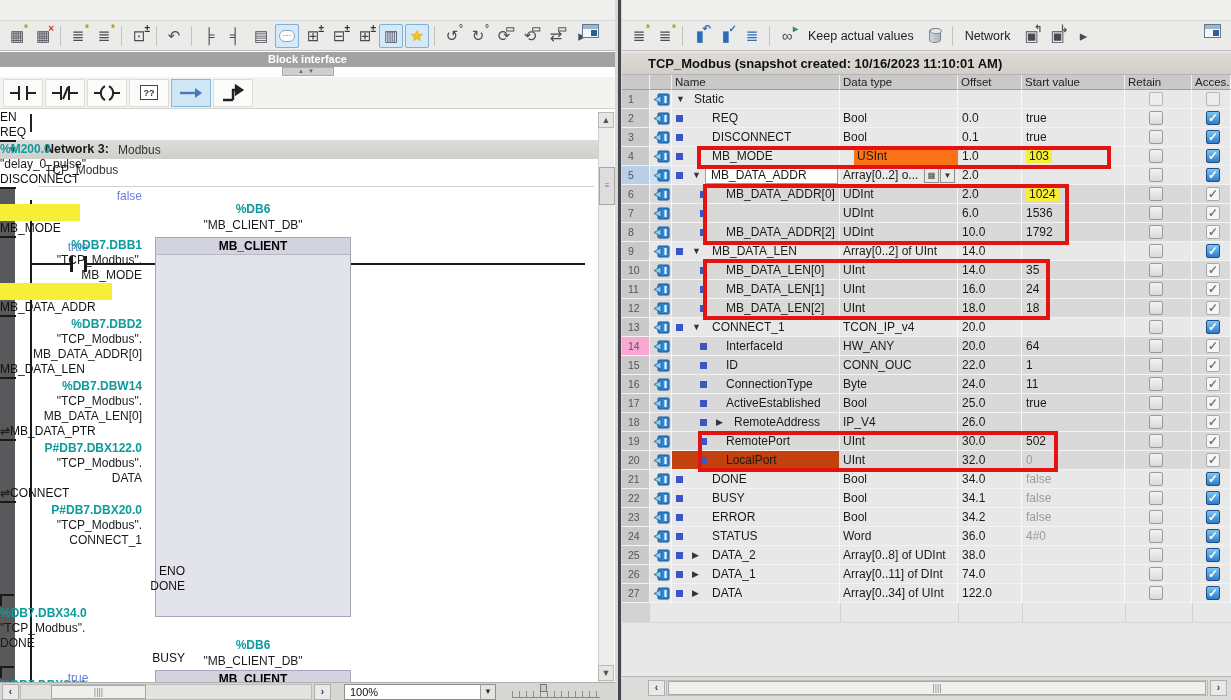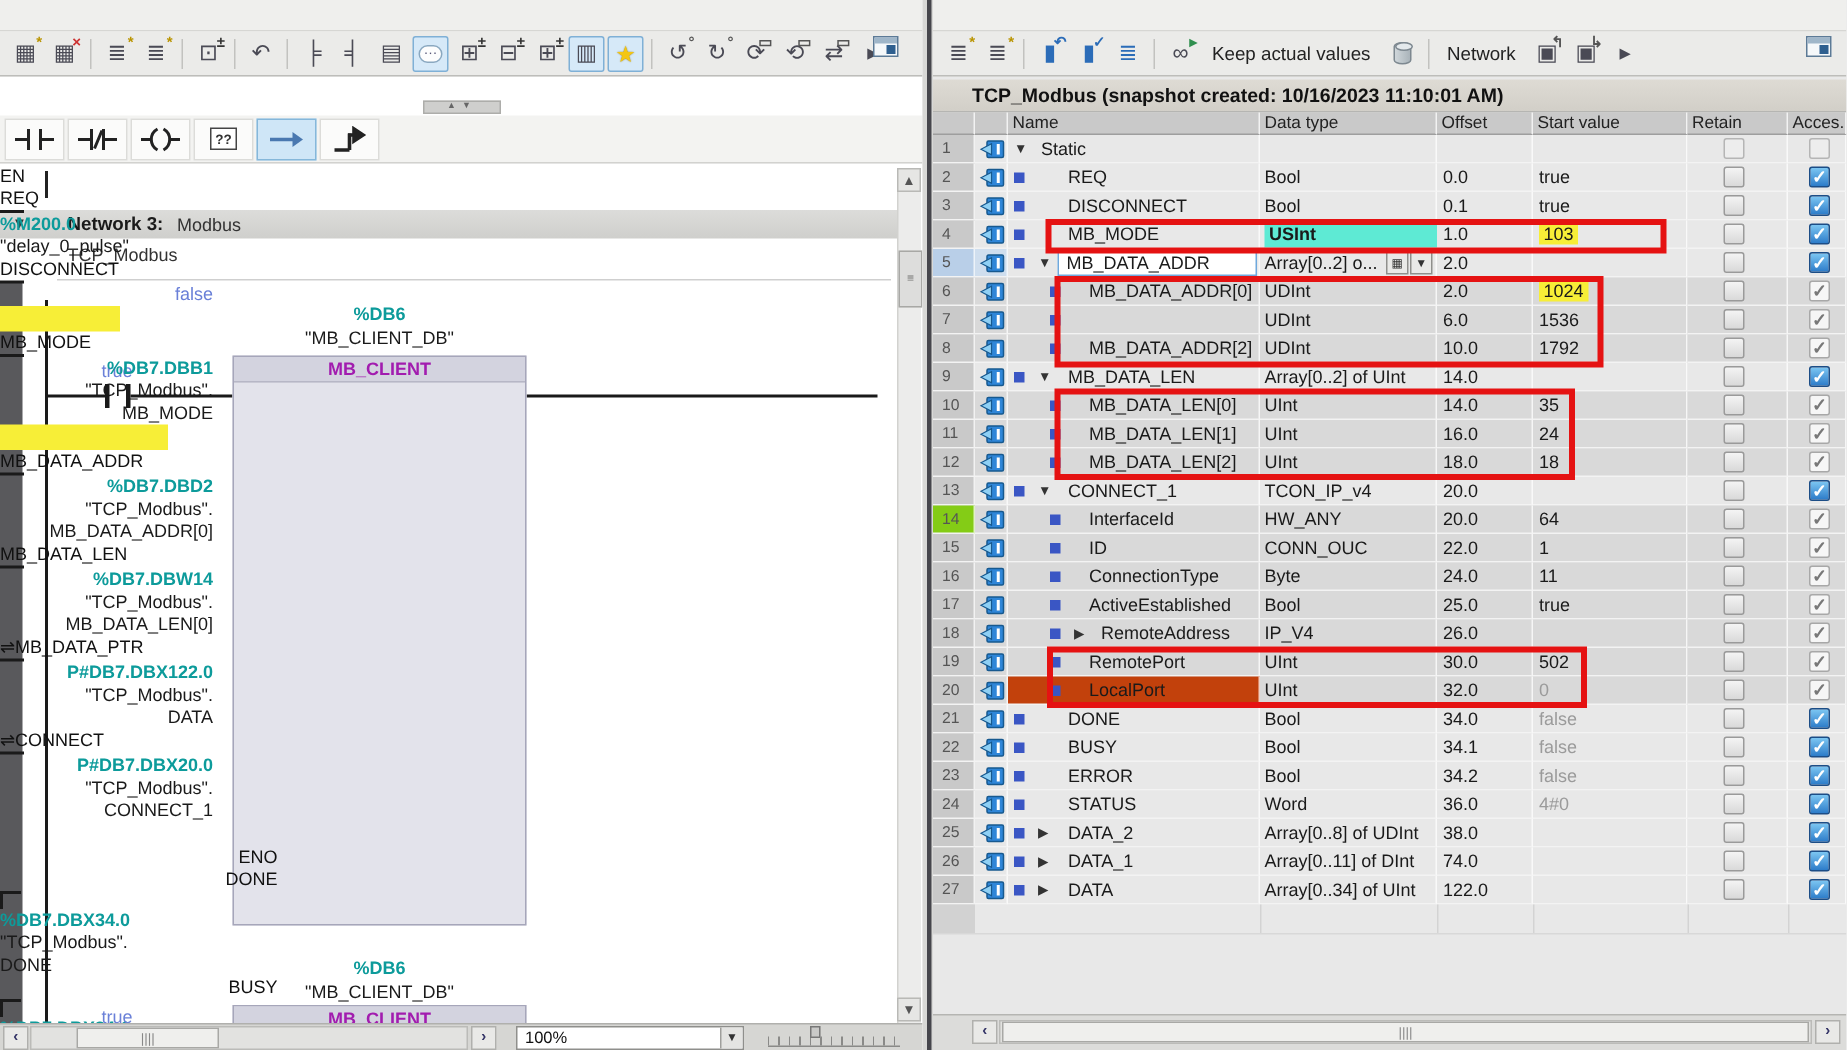--- a/index.html
+++ b/index.html
@@ -62,21 +62,21 @@
   .net-title { left:45px; top:32px; font-size:12.5px; font-weight:bold; color:#1a1a1a; }
   .net-comment { left:118px; top:33px; font-size:12px; color:#333; }
   .code-blockname { left:45px; top:53px; font-size:12px; color:#333; }
   .net-sep { left:38px; top:76px; width:556px; height:1px; background:#cfcfcf; }
 
   .wire { background:#1a1a1a; }
   .rail { left:30px; top:90px; width:2px; height:482px; background:#1a1a1a; }
 
   .plc-block { background:#e3e3eb; border:1px solid #a6a6ba; }
   .plc-title { position:absolute; left:0; top:0; right:0; height:17px; background:#d3d3df; border-bottom:1px solid #b7b7c6;
-               font-size:12px; font-weight:bold; color:#a21caf; text-align:center; line-height:17px; }
+               font-size:12px; font-weight:bold; color:#000000; text-align:center; line-height:17px; }
   .dbl { font-size:12px; text-align:center; width:196px; }
   .teal { color:#0d9b9b; font-weight:bold; }
   .const { color:#6a80d8; }
   .pin { font-size:12px; color:#111; line-height:15px; white-space:nowrap; }
   .pinhl { background:#f7ee37; }
   .opstack { font-size:12px; line-height:15px; white-space:nowrap; }
   .opstack div { height:15px; }
   .opstack .nm { color:#1a1a1a; }
 
   
@@ -222,20 +222,23 @@
         <span class="tbtn">
           <span class="g" style="color:#4a4a55">⇄</span>
           <span class="ov" style="color:#555">▭</span>
         </span>
         <span class="tbtn">
           <span class="g" style="color:#4a4a55">▸</span>
         </span>
       </div>
     <span class="float-slot" style="right:16px;"><span class="float-ic"></span></span>
 
+    <div id="bi-bar">
+      <span>Block interface</span>
+    </div>
     <div id="bi-handle">▲▼</div>
 
     <div id="ladbar">
         <div class="ladbtn">
           <svg width="26" height="18">
             <path d="M0 9 H9 M9 2 V16 M17 2 V16 M17 9 H26" stroke="#222" stroke-width="2" fill="none"></path>
           </svg>
         </div>
         <div class="ladbtn">
           <svg width="26" height="18">
@@ -529,21 +532,21 @@
             <span class="decl"><svg width="17" height="13">
                 <rect x="5" y="1" width="11" height="11" rx="1" fill="#2f86d8" stroke="#17598f"></rect>
                 <rect x="11.5" y="3" width="2" height="7" fill="#fff"></rect>
                 <path d="M1 6.5 L8 2.8 V10.2 Z" fill="#8fd0f5" stroke="#17598f" stroke-width="0.8"></path>
               </svg></span>
           </span>
           <span class="cell" style="left:50px;width:168px;background:#e8e8e8;">
             <span class="bullet" style="left:4px"></span>
             <span style="position:absolute; left:40px; top:0;">MB_MODE</span>
           </span>
-          <span class="cell" style="left:221px;width:118px;background:#5eead4;font-weight:bold;"><span style="padding-left:3px;">USInt</span></span>
+          <span class="cell" style="left:232px;width:118px;background:#f97316;"><span style="padding-left:3px;">USInt</span></span>
           <span class="cell" style="left:336px;width:64px;background:#e8e8e8;padding-left:4px;">1.0</span>
           <span class="cell" style="left:400px;width:103px;background:#e8e8e8;padding-left:4px;"><span class="svhl">103</span></span>
           <span class="cell" style="left:503px;width:67px;background:#e8e8e8;">
             <span class="cb plain" style="left:24px;"></span>
           </span>
           <span class="cell" style="left:570px;width:39px;background:#e8e8e8;">
             <span class="cb blue" style="left:14px;">✓</span>
           </span>
         </div>
         <div class="trow" style="top: 76px;">
@@ -750,21 +753,21 @@
           <span class="cell" style="left:336px;width:64px;background:#e8e8e8;padding-left:4px;">20.0</span>
           <span class="cell" style="left:400px;width:103px;background:#e8e8e8;padding-left:4px;"></span>
           <span class="cell" style="left:503px;width:67px;background:#e8e8e8;">
             <span class="cb plain" style="left:24px;"></span>
           </span>
           <span class="cell" style="left:570px;width:39px;background:#e8e8e8;">
             <span class="cb blue" style="left:14px;">✓</span>
           </span>
         </div>
         <div class="trow" style="top: 247px;">
-          <span class="cell numc" style="left:0;width:28px;background:#84cc16;">14</span>
+          <span class="cell numc" style="left:0;width:28px;background:#f9a8d4;">14</span>
           <span class="cell" style="left:28px;width:22px;background:#d9d9d9;">
             <span class="decl"><svg width="17" height="13">
                 <rect x="5" y="1" width="11" height="11" rx="1" fill="#2f86d8" stroke="#17598f"></rect>
                 <rect x="11.5" y="3" width="2" height="7" fill="#fff"></rect>
                 <path d="M1 6.5 L8 2.8 V10.2 Z" fill="#8fd0f5" stroke="#17598f" stroke-width="0.8"></path>
               </svg></span>
           </span>
           <span class="cell" style="left:50px;width:168px;background:#d9d9d9;">
             <span class="bullet" style="left:28px"></span>
             <span style="position:absolute; left:54px; top:0;">InterfaceId</span>

